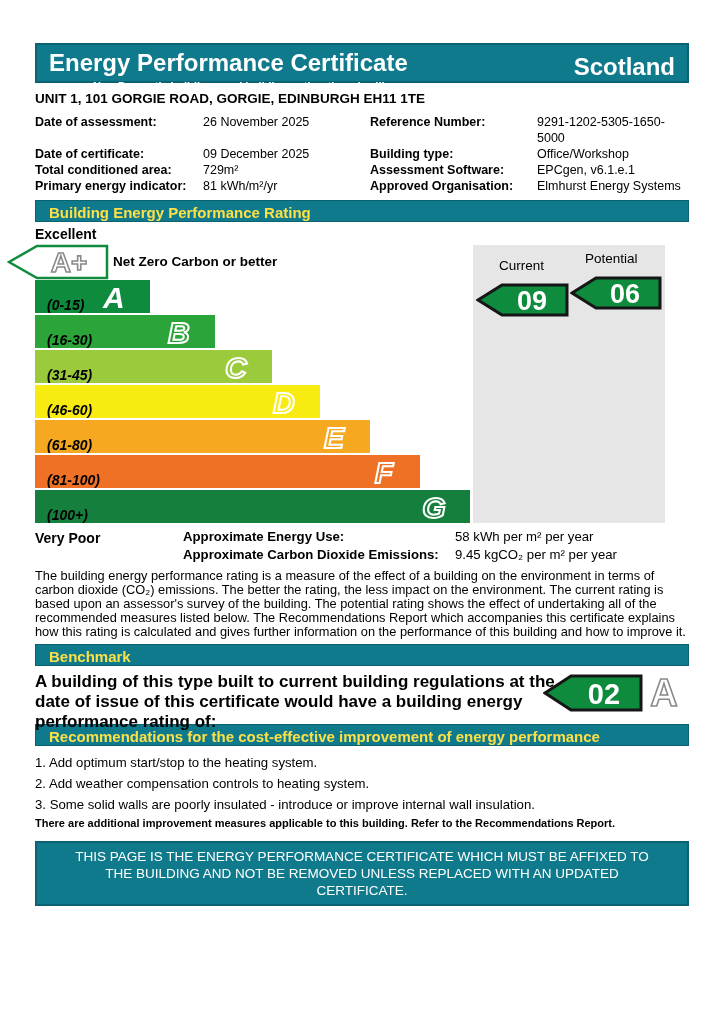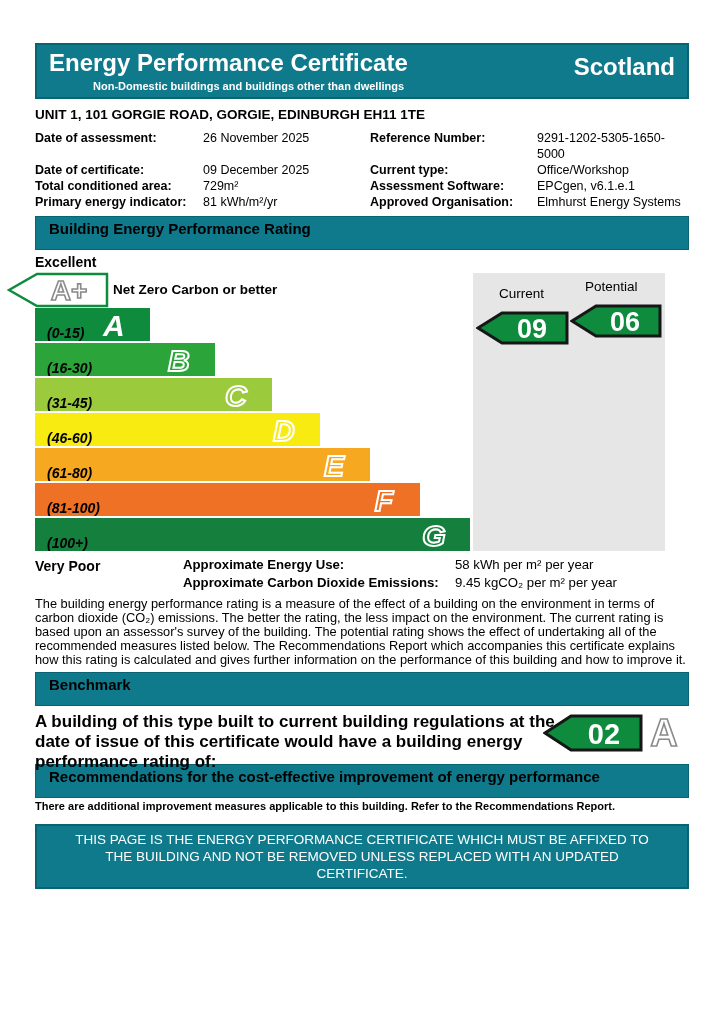--- a/index.html
+++ b/index.html
@@ -1,34 +1,34 @@
 <!DOCTYPE html>
 <html><head>
 <meta charset="utf-8">
 <style>
   html,body{margin:0;padding:0;background:#fff;}
   body{width:724px;height:1024px;font-family:"Liberation Sans",sans-serif;color:#000;overflow:hidden;}
   .page{padding:43px 35px 0;box-sizing:border-box;}
 
   
-  .masthead{background:#0f7a8c;border:2px solid #0a6272;height:56px;box-sizing:border-box;
+  .masthead{background:#0f7a8c;border:2px solid #0a6272;height:40px;box-sizing:border-box;
     display:flex;justify-content:space-between;align-items:flex-start;padding:5px 12px 0 12px;color:#fff;}
   .mast-title{font-size:24px;font-weight:bold;line-height:26px;}
   .mast-sub{font-size:11px;font-weight:bold;margin-top:4px;padding-left:44px;}
   .mast-region{font-size:24px;font-weight:bold;line-height:26px;margin-top:4px;}
 
   .address{margin-top:8px;font-size:13.5px;font-weight:bold;}
 
   .details{margin-top:8px;display:grid;grid-template-columns:168px 167px 167px 1fr;
     font-size:12.5px;line-height:16px;}
   .details-row{display:contents;}
   .dl{font-weight:bold;}
 
-  .section-bar{background:#0f7a8c;border:1px solid #0a6272;box-sizing:border-box;color:#000000;
-    font-weight:bold;font-size:15px;height:34px;line-height:24px;padding-left:13px;}
+  .section-bar{background:#0f7a8c;border:1px solid #0a6272;box-sizing:border-box;color:#fde047;
+    font-weight:bold;font-size:15px;height:22px;line-height:24px;padding-left:13px;}
   .bar1{margin-top:6px;}
   .bar2{margin-top:5px;}
   .bar3{margin-top:6px;}
 
   .excellent{margin-top:4px;font-size:14px;font-weight:bold;height:16px;}
 
   .chart{position:relative;margin-top:2px;height:279px;}
   .aplus{position:absolute;left:-28px;top:0;}
   .netzero{position:absolute;left:78px;top:0;height:36px;line-height:36px;font-weight:bold;font-size:13.5px;}
   .band{position:absolute;left:0;height:33px;display:flex;align-items:flex-end;justify-content:space-between;
@@ -79,21 +79,21 @@
   <div class="details">
       <div class="details-row">
     <span class="dl">Date of assessment:</span>
     <span class="dv">26 November 2025</span>
     <span class="dl">Reference Number:</span>
     <span class="dv">9291-1202-5305-1650-5000</span>
   </div>
       <div class="details-row">
     <span class="dl">Date of certificate:</span>
     <span class="dv">09 December 2025</span>
-    <span class="dl">Current type:</span>
+    <span class="dl">Building type:</span>
     <span class="dv">Office/Workshop</span>
   </div>
       <div class="details-row">
     <span class="dl">Total conditioned area:</span>
     <span class="dv">729m²</span>
     <span class="dl">Assessment Software:</span>
     <span class="dv">EPCgen, v6.1.e.1</span>
   </div>
       <div class="details-row">
     <span class="dl">Primary energy indicator:</span>
@@ -192,17 +192,22 @@
       <polygon points="2,19 28,2 98,2 98,36 28,36" fill="#0e8b3d" stroke="#161616" stroke-width="3"></polygon>
       <text x="61" y="30" text-anchor="middle" font-family="Liberation Sans, sans-serif" font-weight="bold" font-size="29" fill="#ffffff">02</text>
     </svg>
     <svg class="bench-letter" width="30" height="40" viewBox="0 0 30 40" style="overflow:visible">
       <text x="15" y="33" text-anchor="middle" font-family="Liberation Sans, sans-serif" font-weight="bold" font-size="38" fill="#ffffff" stroke="#8a8a8a" stroke-width="1.6">A</text>
     </svg>
   </div>
 
   <div class="section-bar bar3">Recommendations for the cost-effective improvement of energy performance</div>
 
+  <div class="rec-items">
+      <div class="rec-item">1. Add optimum start/stop to the heating system.</div>
+      <div class="rec-item">2. Add weather compensation controls to heating system.</div>
+      <div class="rec-item">3. Some solid walls are poorly insulated - introduce or improve internal wall insulation.</div>
+    </div>
   <div class="rec-note">There are additional improvement measures applicable to this building. Refer to the Recommendations Report.</div>
 
   <div class="footer">THIS PAGE IS THE ENERGY PERFORMANCE CERTIFICATE WHICH MUST BE AFFIXED TO THE BUILDING AND NOT BE REMOVED UNLESS REPLACED WITH AN UPDATED CERTIFICATE.</div>
 
 </div>
 
 </body></html>

